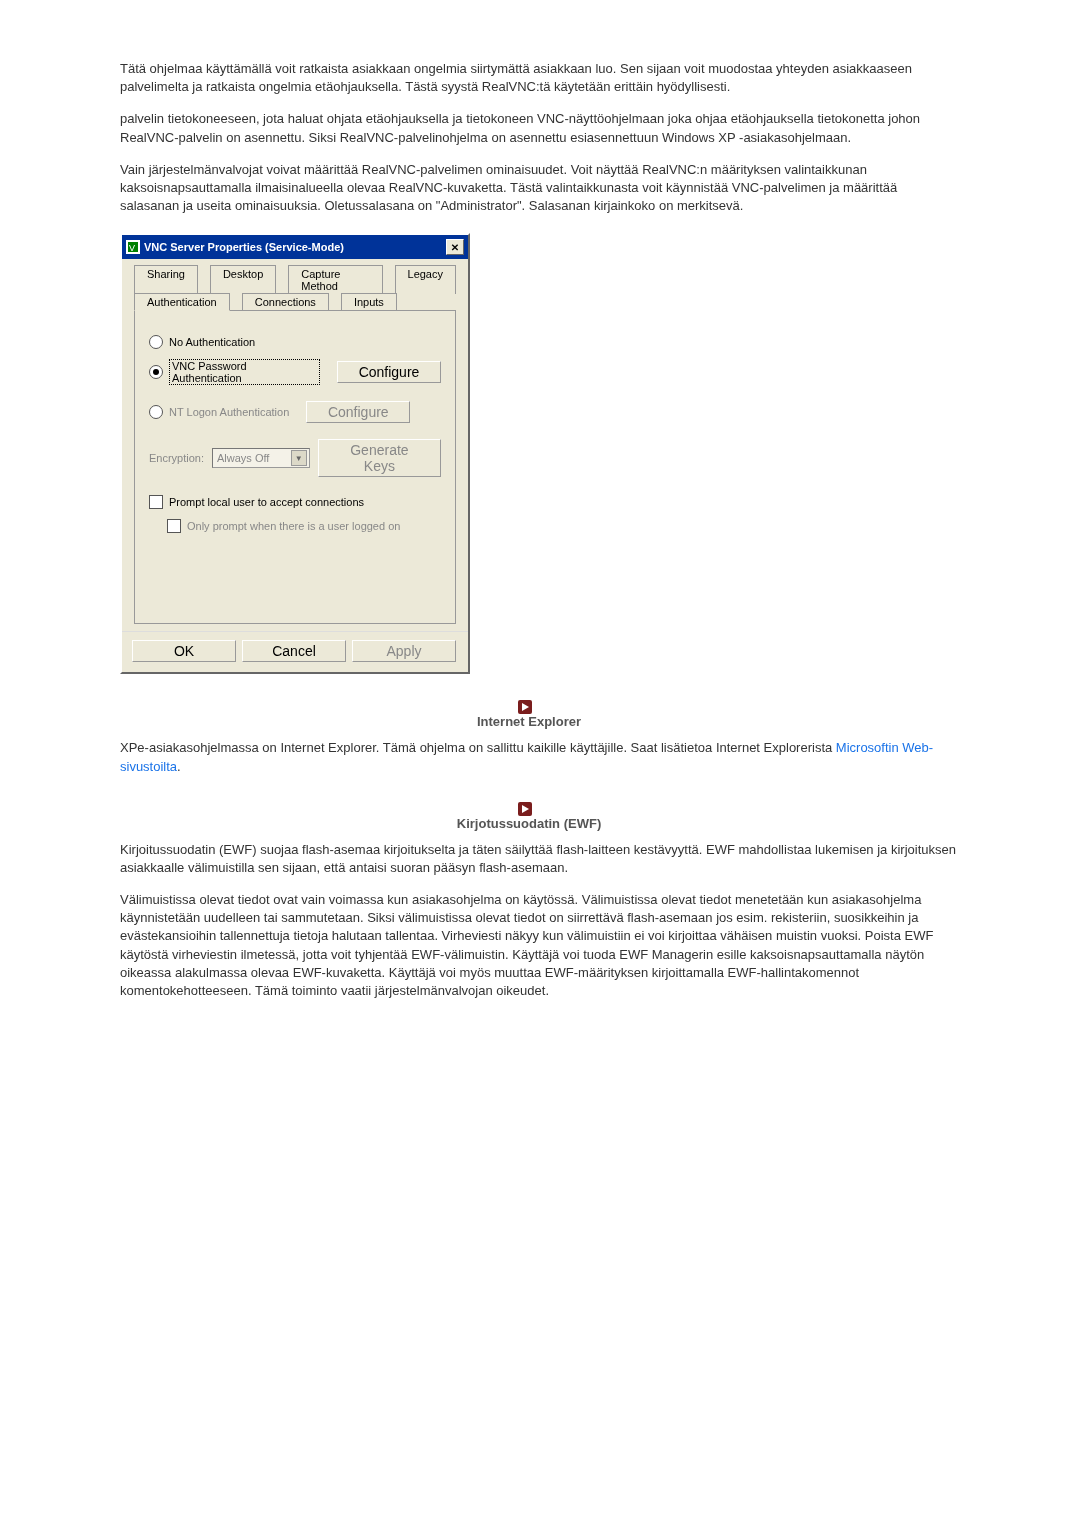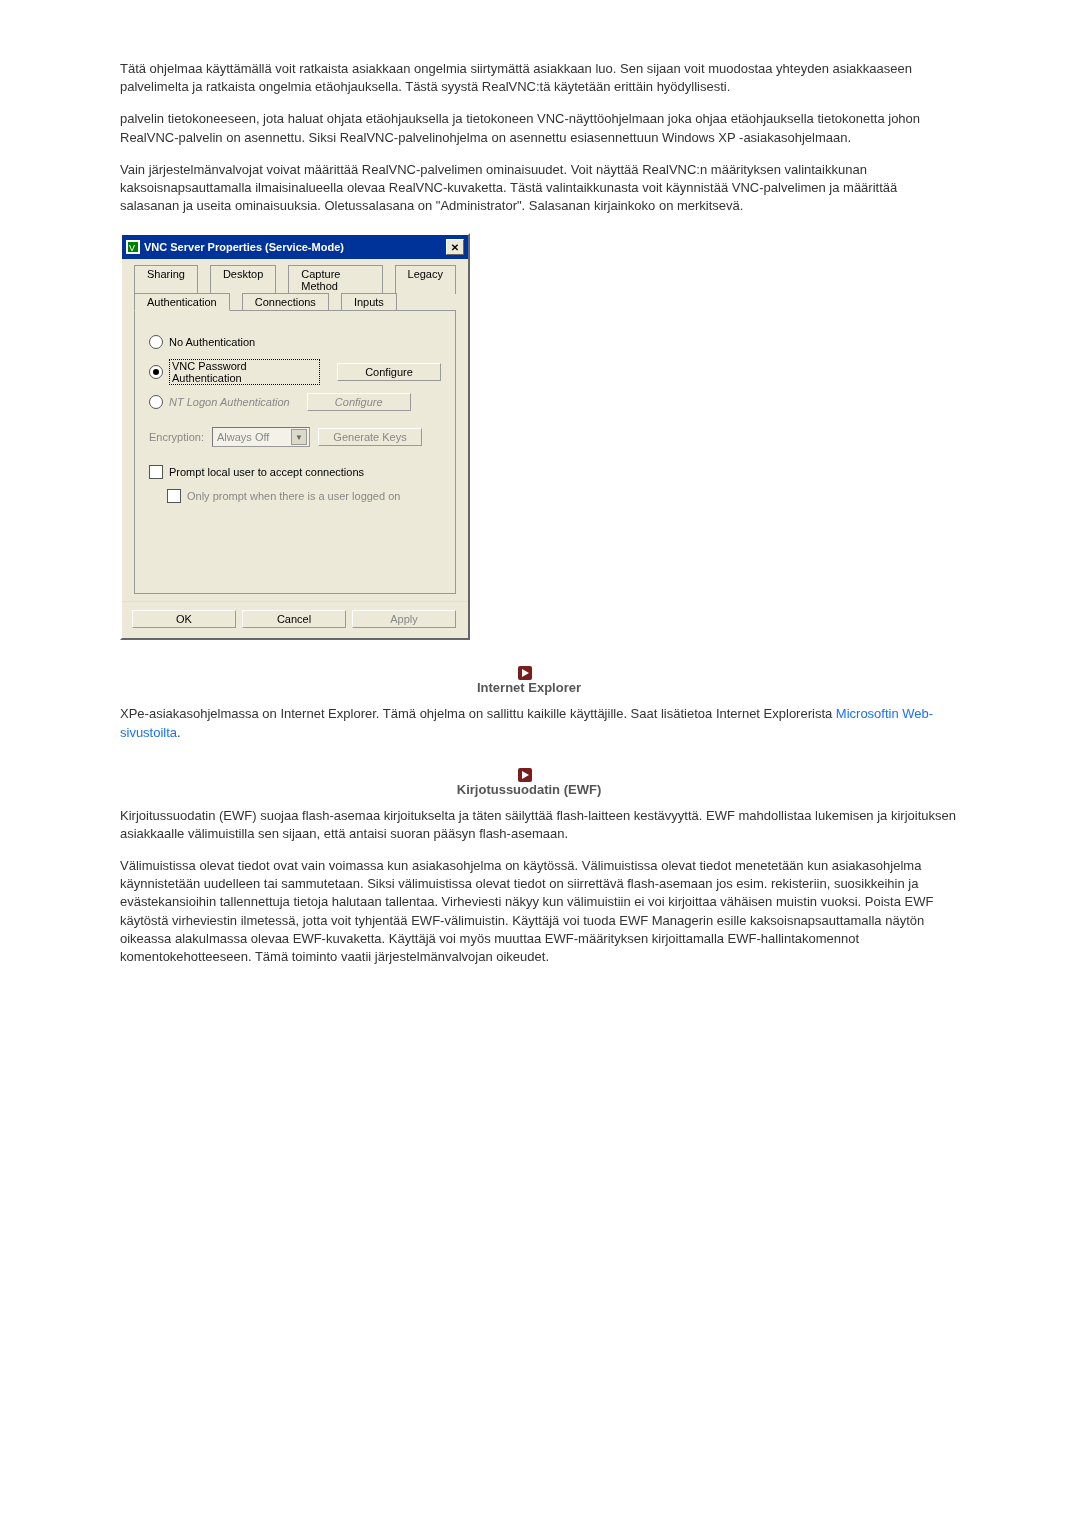--- a/index.html
+++ b/index.html
@@ -110,21 +110,21 @@
   .checkbox {
     width:12px;height:12px;border:1px solid #555;background:#fff;margin-right:6px;
     flex:0 0 auto;
   }
   .disabled { color:#888; }
   .win-btn {
     background:#ece9d8;
     border:1px solid #999;
     border-top-color:#fff; border-left-color:#fff;
     padding:2px 14px;
-    font-size:11px;
+    font-size:14px;
     min-width:74px;
     text-align:center;
   }
   .win-btn.disabled { color:#888; }
   .inline-group { display:flex; align-items:center; gap:17px; margin-top:4px;}
   .select-box {
     background:#f4f2e8;
     border:1px solid #999;
     border-top-color:#777; border-left-color:#777;
     width:90px; height:18px;
@@ -190,21 +190,21 @@
         </div>
 
         <div class="inline-group">
           <div class="radio-row" style="margin:0;">
             <span class="radio selected"></span>
             <span class="focus-box">VNC Password Authentication</span>
           </div>
           <div class="win-btn">Configure</div>
         </div>
 
-        <div class="inline-group" style="margin-top:8px;font-style:italic;">
+        <div class="inline-group" style="margin-top:16px;">
           <div class="radio-row disabled" style="margin:0;">
             <span class="radio"></span>
             <span>NT Logon Authentication</span>
           </div>
           <div class="win-btn disabled">Configure</div>
         </div>
 
         <div class="field-row">
           <span class="disabled">Encryption:</span>
           <div class="select-box">

